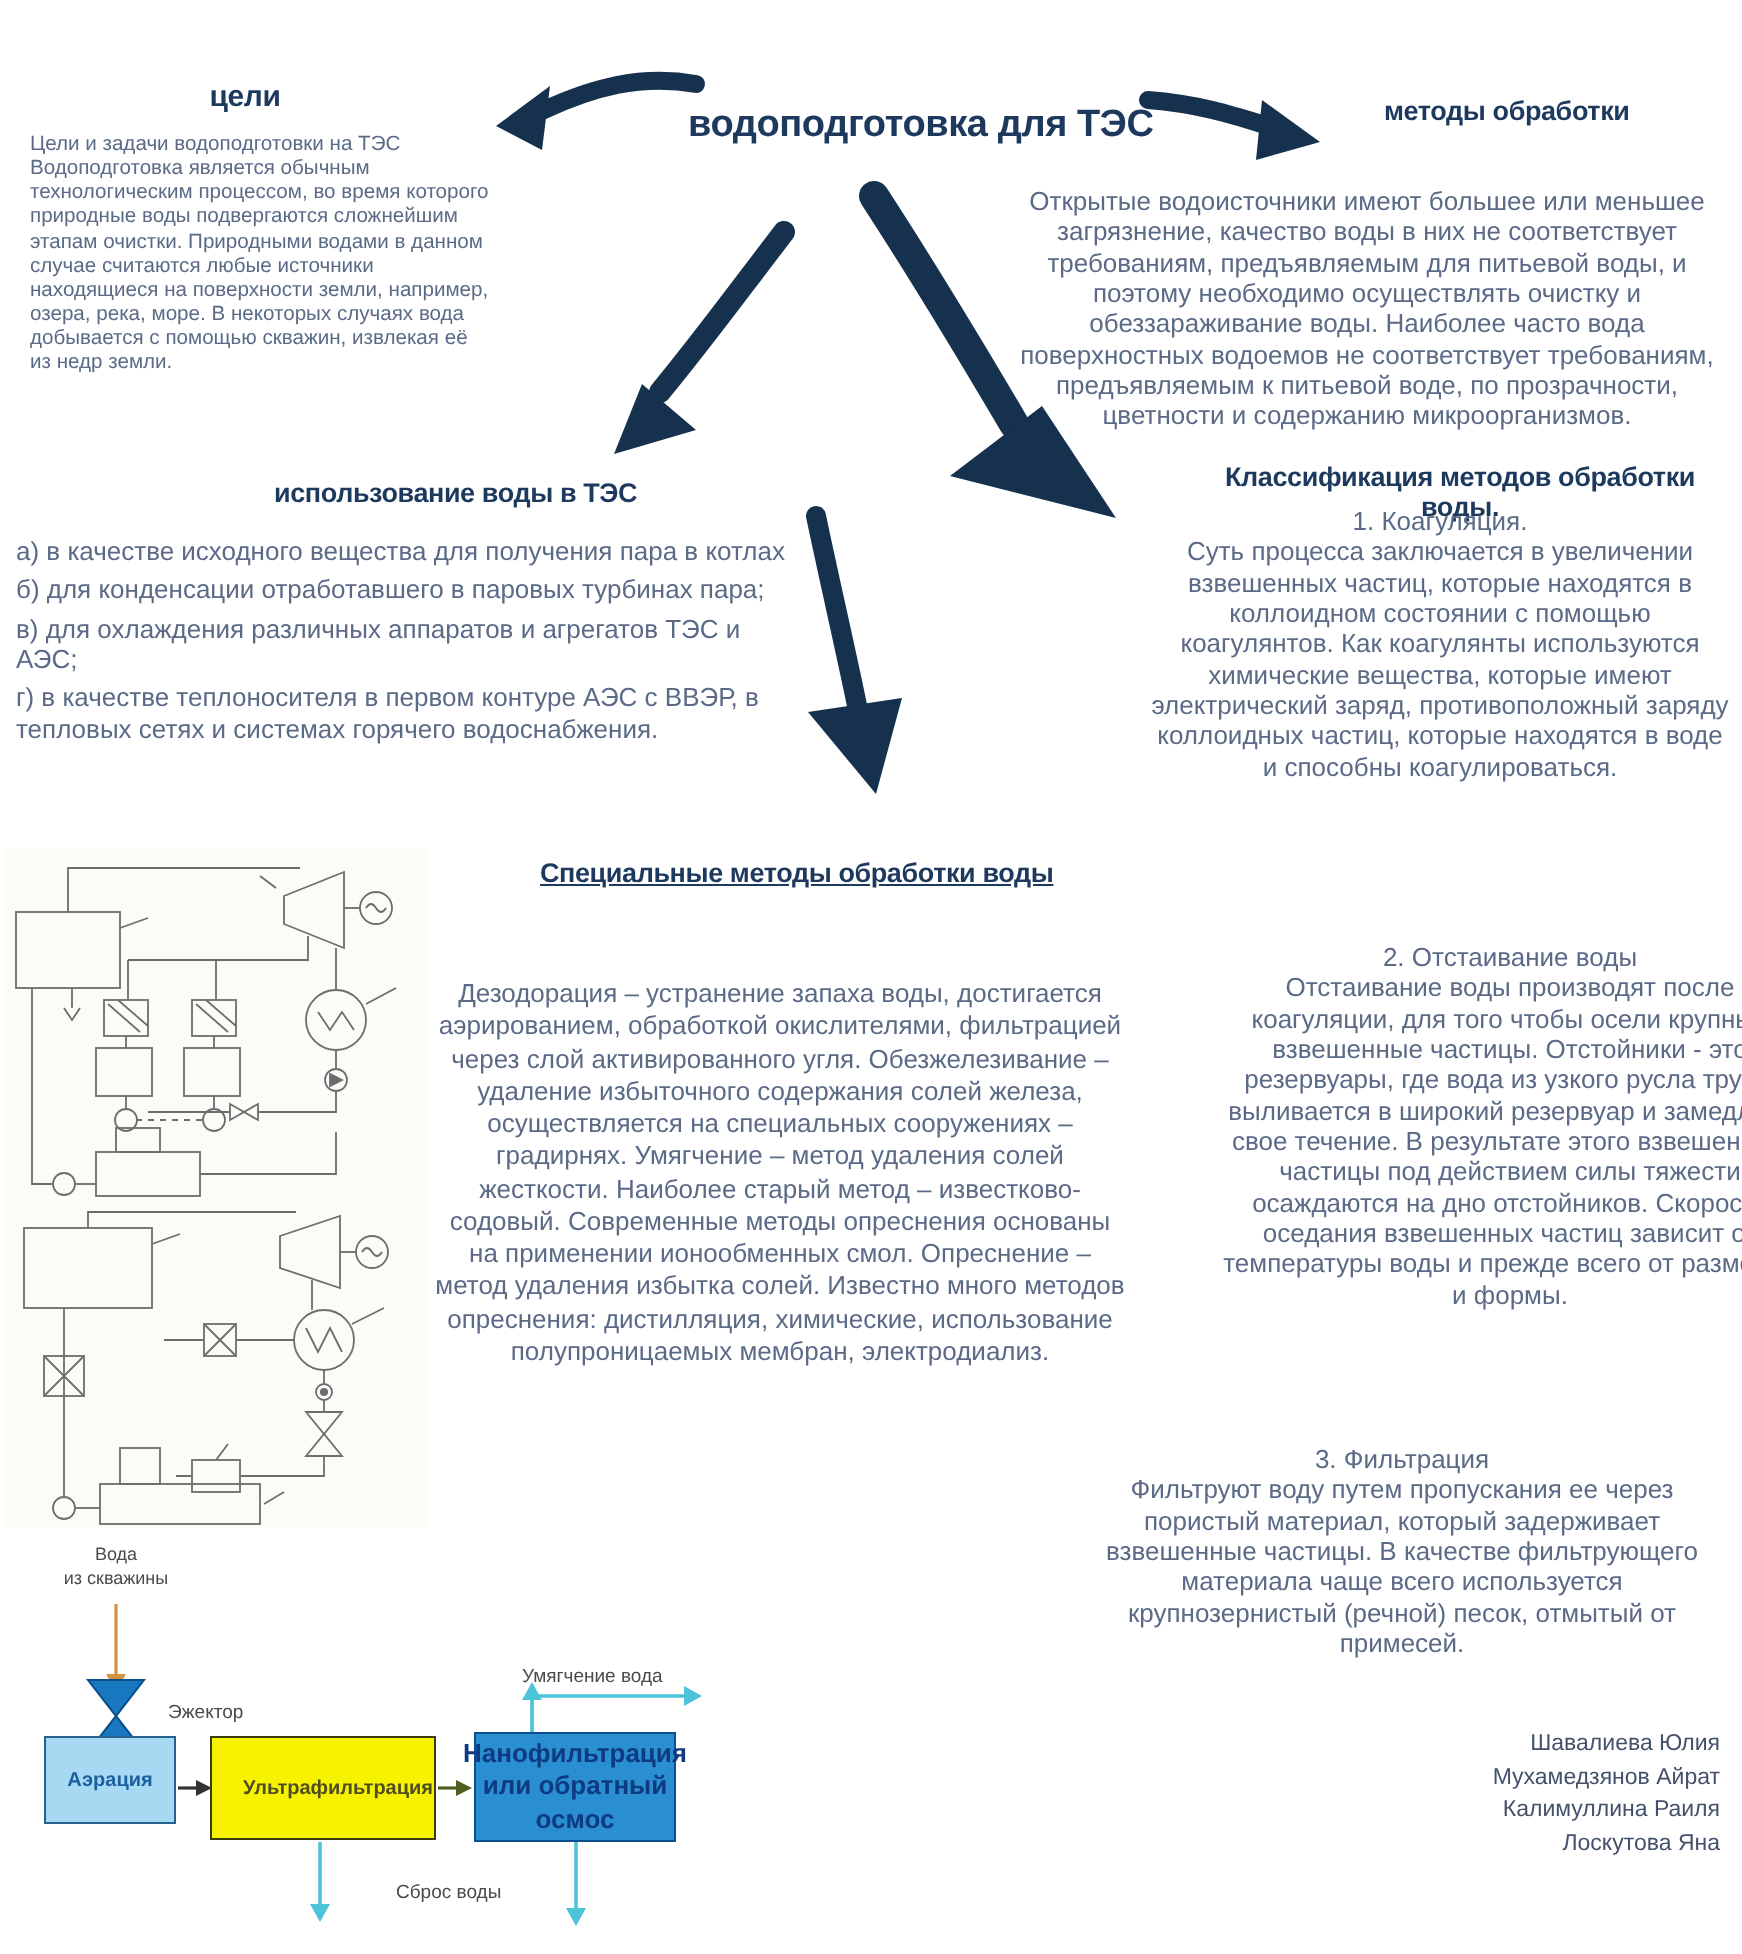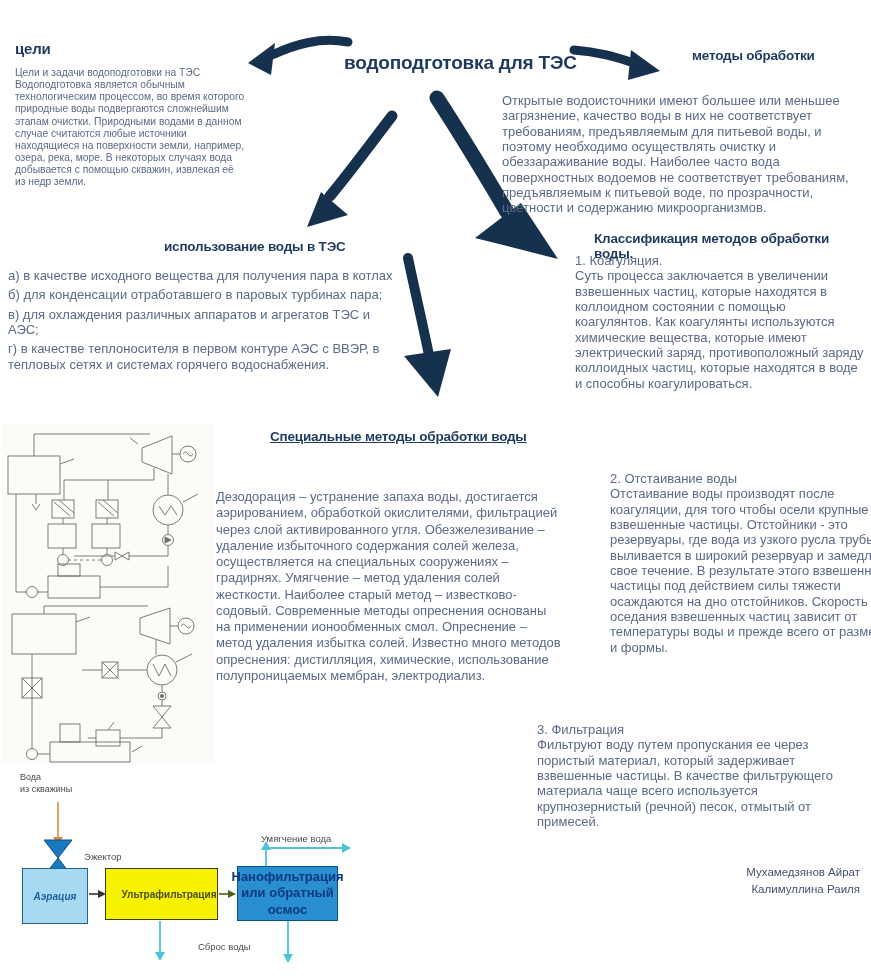--- a/index.html
+++ b/index.html
@@ -1,21 +1,21 @@
 <!DOCTYPE html>
 <html><head>
 <meta charset="utf-8">
 <style>
   * { margin:0; padding:0; box-sizing:border-box; }
   body { background:#e8e8e8; font-family:"Liberation Sans", sans-serif; }
   .page { position:relative; width:871px; height:977px; background:#ffffff; overflow:hidden; margin:0 auto; }
   .abs { position:absolute; }
   .heading { color:#1d3a5e; font-weight:bold; letter-spacing:-0.2px; }
   .body-text { color:#5b6a87; font-size:13px; line-height:1.18; }
-  .center { text-align:left; }
+  .center { text-align:center; }
   .right { text-align:right; }
   svg { display:block; }
   .schem { stroke:#6d6d6d; stroke-width:0.9; fill:none; }
   .flow-label { color:#4a4a4a; font-size:9.5px; }
   .flow-box { position:absolute; display:flex; align-items:center; justify-content:center; text-align:center; font-size:10px; font-weight:bold; }
 </style>
 </head>
 <body>
 
 <div class="page">
@@ -51,21 +51,21 @@
     <div class="abs heading center" style="left:15px; top:40px; width:215px; font-size:15px;">цели</div>
     <div class="abs body-text" style="left:15px; top:67px; width:232px; font-size:10.3px;">Цели и задачи водоподготовки на ТЭС Водоподготовка является обычным технологическим процессом, во время которого природные воды подвергаются сложнейшим этапам очистки. Природными водами в данном случае считаются любые источники находящиеся на поверхности земли, например, озера, река, море. В некоторых случаях вода добывается с помощью скважин, извлекая её из недр земли.</div>
   </div>
 
   <div>
     <div class="abs heading" style="left:692px; top:48px; font-size:13.5px; white-space:nowrap;">методы обработки</div>
     <div class="abs body-text center" style="left:502px; top:93px; width:363px;">Открытые водоисточники имеют большее или меньшее загрязнение, качество воды в них не соответствует требованиям, предъявляемым для питьевой воды, и поэтому необходимо осуществлять очистку и обеззараживание воды. Наиболее часто вода поверхностных водоемов не соответствует требованиям, предъявляемым к питьевой воде, по прозрачности, цветности и содержанию микроорганизмов.</div>
   </div>
 
   <div>
-    <div class="abs heading" style="left:164px; top:239px; font-size:13.5px; white-space:nowrap;text-align:center;">использование воды в ТЭС</div>
+    <div class="abs heading" style="left:137px; top:239px; font-size:13.5px; white-space:nowrap;text-align:center;">использование воды в ТЭС</div>
     <div class="abs body-text" style="left:8px; top:268px; width:392px;">
       <div style="margin-bottom:4px;">а) в качестве исходного вещества для получения пара в котлах</div>
       <div style="margin-bottom:4px;">б) для конденсации отработавшего в паровых турбинах пара;</div>
       <div style="margin-bottom:4px;">в) для охлаждения различных аппаратов и агрегатов ТЭС и АЭС;</div>
       <div>г) в качестве теплоносителя в первом контуре АЭС с ВВЭР, в тепловых сетях и системах горячего водоснабжения.</div>
     </div>
   </div>
 
   <div>
     <div class="abs heading center" style="left:594px; top:231px; width:272px; font-size:13.5px;">Классификация методов обработки воды.</div>
@@ -185,29 +185,31 @@
       <polygon points="351,88 342,83 342,93" fill="#4cc3d9"></polygon>
     </svg>
 
     <div class="abs flow-label center" style="left:20px; top:772px; width:76px; font-size:9px; line-height:1.3;">
       <div>Вода</div>
       <div>из скважины</div>
     </div>
 
     <div class="abs flow-label" style="left:84px; top:851px;">Эжектор</div>
 
-    <div class="flow-box" style="left:22px; top:868px; width:66px; height:56px; background:#a8d9f2; border:1.5px solid #27618f; color:#1a5f9e;font-style:italic;">Аэрация</div>
+    <div class="flow-box" style="left:22px; top:868px; width:66px; height:44px; background:#a8d9f2; border:1.5px solid #27618f; color:#1a5f9e;">Аэрация</div>
 
     <div class="flow-box" style="left:105px; top:868px; width:113px; height:52px; background:#f7f200; border:1.5px solid #3c3c14; color:#4d4d1f;padding-left:15px;">Ультрафильтрация</div>
 
     <div class="flow-box" style="left:237px; top:866px; width:101px; height:55px; background:#2a8fd0; border:1.5px solid #0c4f8e; color:#0d3a80; font-size:13px; line-height:1.25; padding:2px;">Нанофильтрация или обратный осмос</div>
 
     <div class="abs flow-label" style="left:261px; top:833px;">Умягчение вода</div>
 
     <div class="abs flow-label" style="left:198px; top:941px;">Сброс воды</div>
   </div>
 
   <div class="abs right" style="left:560px; top:864px; width:300px; color:#44516b; font-size:11.5px; line-height:1.45;">
+    <div>Шавалиева Юлия</div>
     <div>Мухамедзянов Айрат</div>
     <div>Калимуллина Раиля</div>
+    <div>Лоскутова Яна</div>
   </div>
 
 </div>
 
 </body></html>

